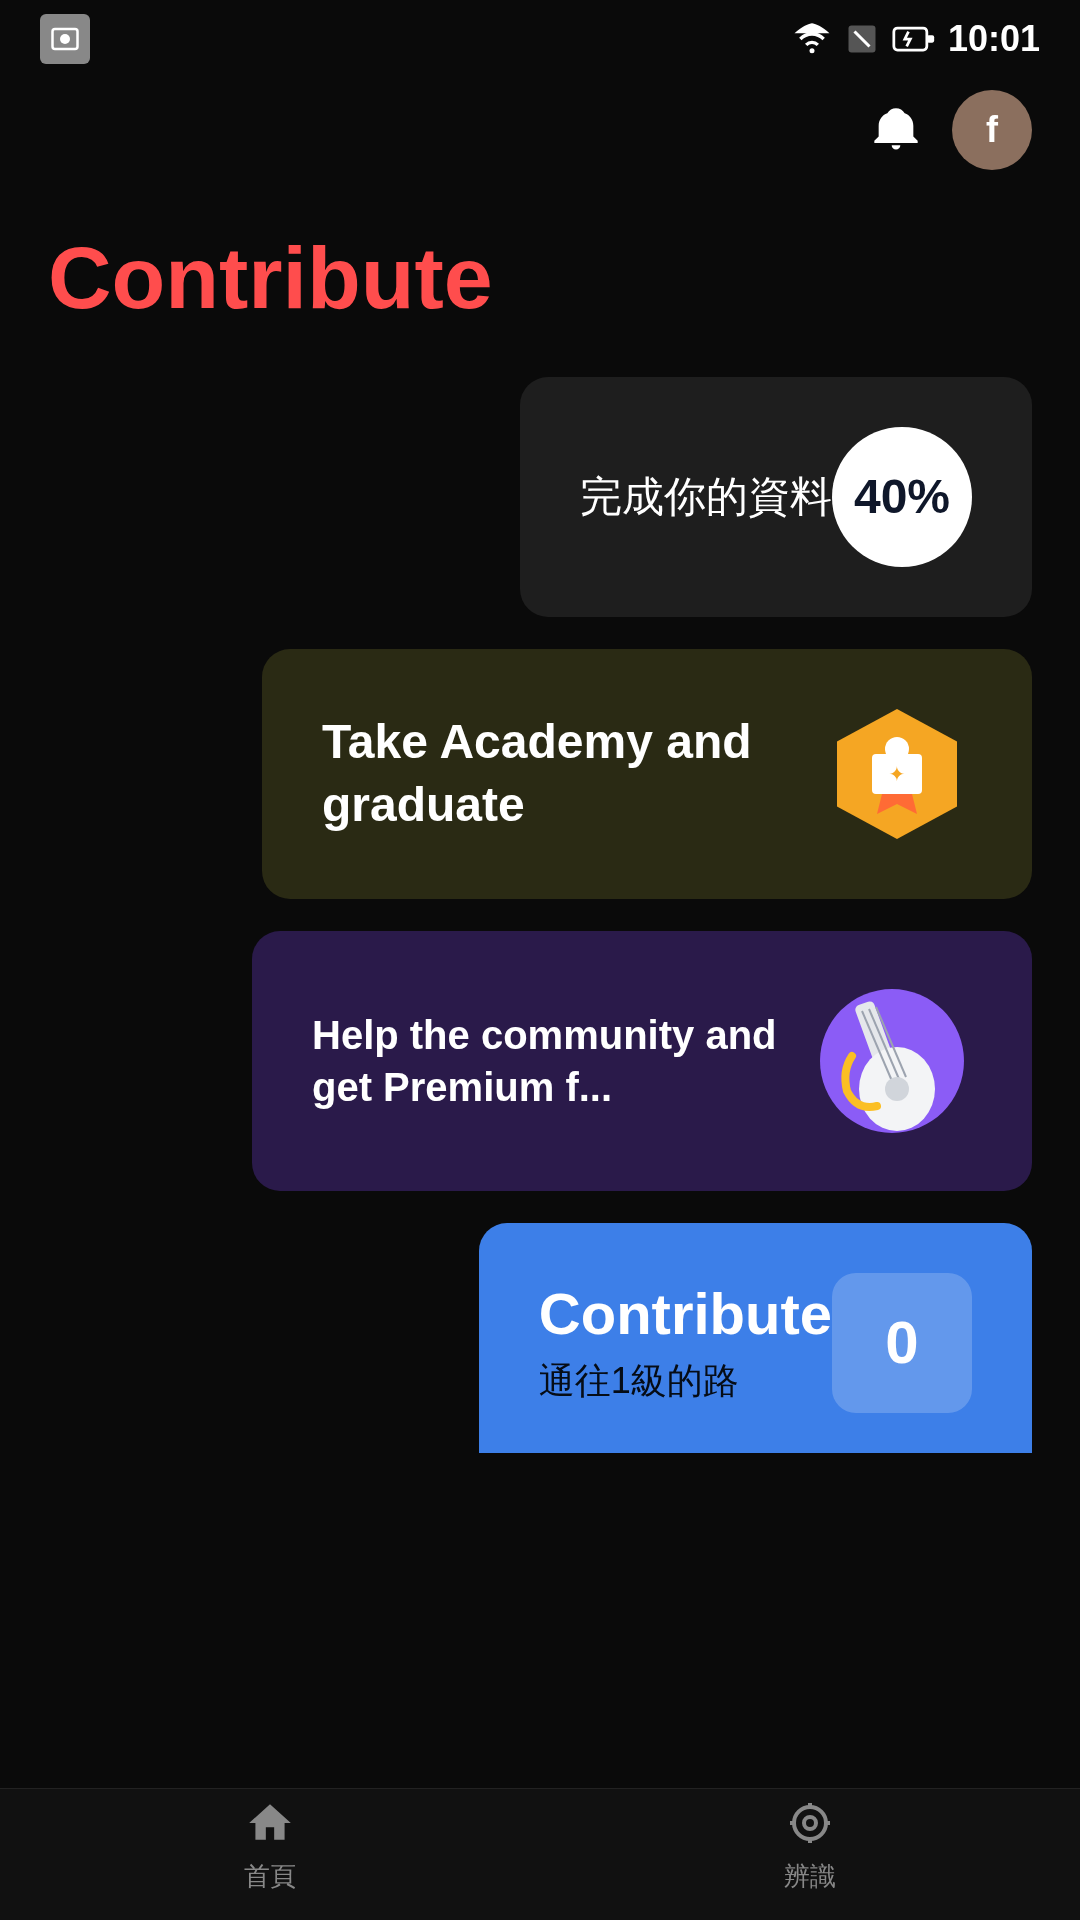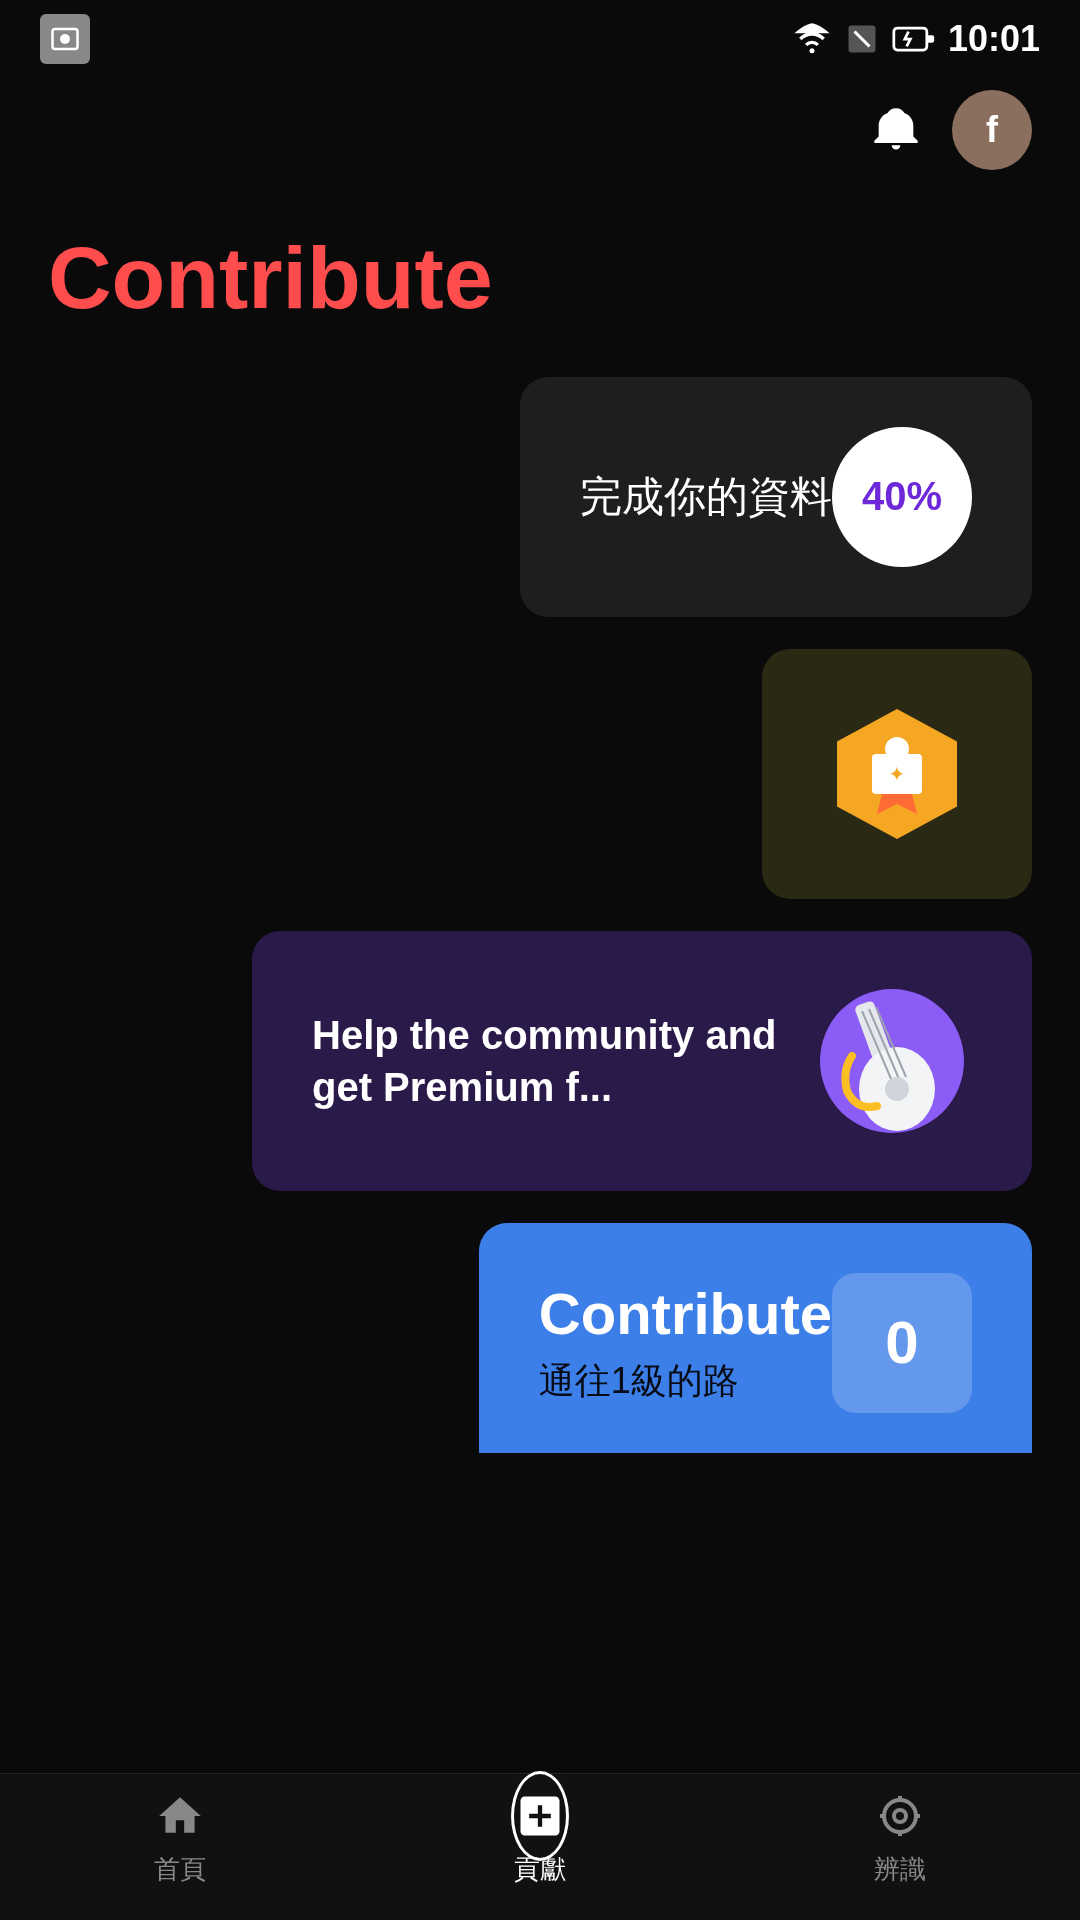--- a/index.html
+++ b/index.html
@@ -126,23 +126,23 @@
     }
 
     .percentage-circle {
       width: 140px;
       height: 140px;
       border-radius: 50%;
       background: #ffffff;
       display: flex;
       align-items: center;
       justify-content: center;
-      font-size: 40px;
+      font-size: 48px;
       font-weight: 700;
-      color: #6d28d9;
+      color: #0f172a;
       flex-shrink: 0;
     }
 
     
     .card-2 {
       background-color: #2a2a14;
       min-height: 200px;
     }
 
     .card-2-text {
@@ -220,21 +220,21 @@
       flex-shrink: 0;
     }
 
     
     .bottom-nav {
       position: absolute;
       bottom: 0;
       left: 0;
       right: 0;
       background-color: #111111;
-      height: 147px;
+      height: 132px;
       display: flex;
       align-items: center;
       justify-content: space-around;
       border-top: 1px solid #222222;
       padding-bottom: 20px;
     }
 
     .nav-item {
       display: flex;
       flex-direction: column;
@@ -324,20 +324,21 @@
 <div class="page-title">Contribute</div>
 
 <div class="cards-container">
 
   <div class="card card-1">
     <span class="card-1-text">完成你的資料</span>
     <div class="percentage-circle">40%</div>
   </div>
 
   <div class="card card-2">
+    <span class="card-2-text">Take Academy and graduate</span>
     <div class="academy-badge">
       <svg class="hexagon" viewBox="0 0 150 150" xmlns="http://www.w3.org/2000/svg">
         <polygon points="75,10 135,42.5 135,107.5 75,140 15,107.5 15,42.5" fill="#F5A623"></polygon>
 
         <rect x="50" y="55" width="50" height="40" rx="4" fill="white"></rect>
         <circle cx="75" cy="50" r="12" fill="white"></circle>
 
         <path d="M60 95 L55 115 L75 105 L95 115 L90 95" fill="#FF6B35"></path>
         <text x="75" y="82" text-anchor="middle" font-size="20" fill="#F5A623">✦</text>
       </svg>
@@ -381,30 +382,20 @@
   <div class="nav-item">
     <div class="nav-icon">
       <svg width="50" height="50" viewBox="0 0 24 24" fill="#888888">
         <path d="M10 20v-6h4v6h5v-8h3L12 3 2 12h3v8z"></path>
       </svg>
     </div>
     <span class="nav-label">首頁</span>
   </div>
 
 
-  <div class="nav-item active">
-    <div class="nav-icon">
-      <div class="nav-add-btn">
-        <svg width="52" height="52" viewBox="0 0 24 24" fill="white">
-          <path d="M19 3H5c-1.1 0-2 .9-2 2v14c0 1.1.9 2 2 2h14c1.1 0 2-.9 2-2V5c0-1.1-.9-2-2-2zm-2 10h-4v4h-2v-4H7v-2h4V7h2v4h4v2z"></path>
-        </svg>
-      </div>
-    </div>
-    <span class="nav-label" style="color:#ffffff;">貢獻</span>
-  </div>
 
   <div class="nav-item">
     <div class="nav-icon">
       <svg width="48" height="48" viewBox="0 0 24 24" fill="none" stroke="#888888" stroke-width="2">
         <circle cx="12" cy="12" r="8"></circle>
         <circle cx="12" cy="12" r="3"></circle>
         <line x1="12" y1="2" x2="12" y2="4"></line>
         <line x1="12" y1="20" x2="12" y2="22"></line>
         <line x1="2" y1="12" x2="4" y2="12"></line>
         <line x1="20" y1="12" x2="22" y2="12"></line>

